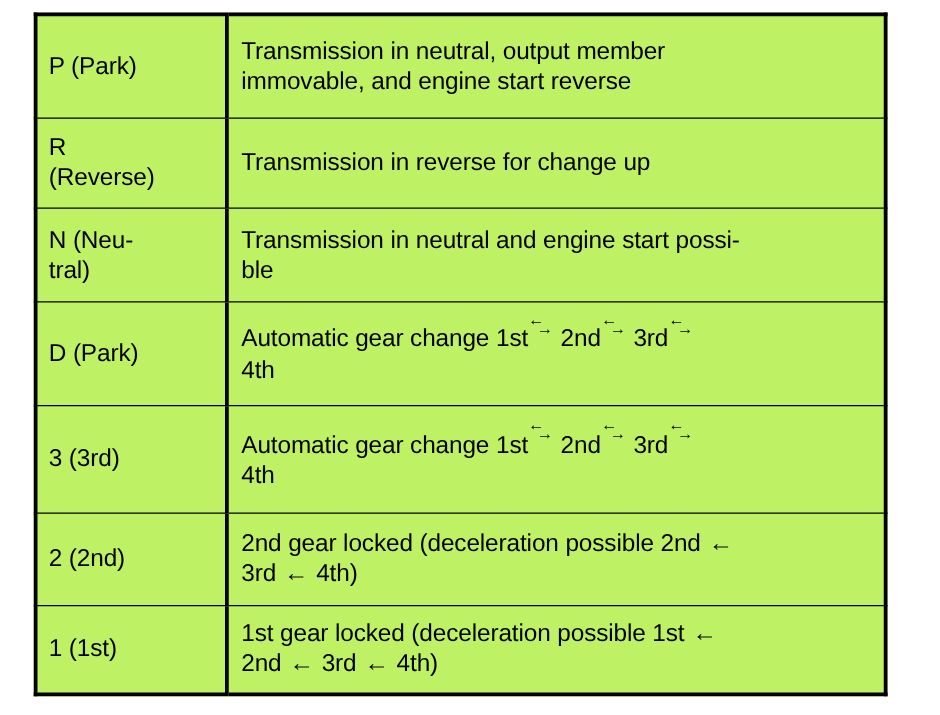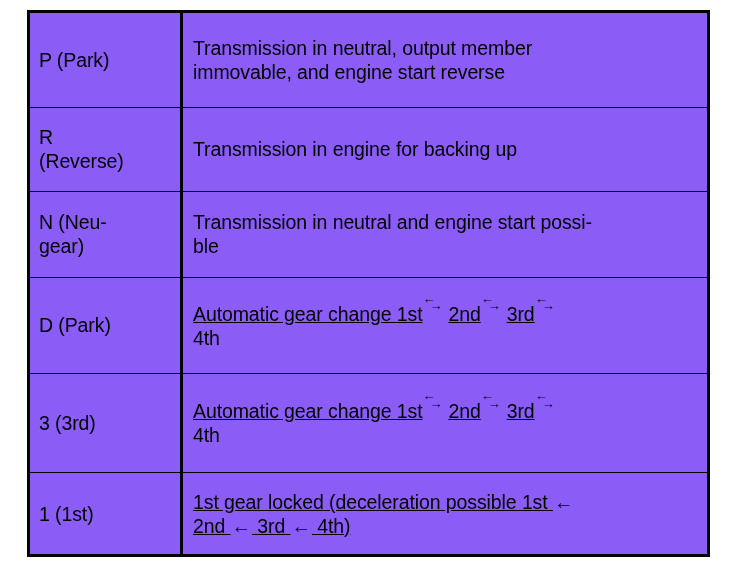--- a/index.html
+++ b/index.html
@@ -26,21 +26,21 @@
   #gear-table {
     position: absolute;
     left: 27px;
     top: 10px;
     width: 683px;
     height: 547px;
     box-sizing: border-box;
     border: 3px solid #000000;
     border-collapse: collapse;
     table-layout: fixed;
-    background: #8b5cf6;
+    background: #bef264;
   }
 
   #gear-table td {
     border: 1px solid #000000;
     padding: 0 6px;
     vertical-align: middle;
     font-size: 19.5px;
     line-height: 1.24;
     letter-spacing: -0.1px;
   }
@@ -82,21 +82,21 @@
     font-size: 13px;
     line-height: 1;
   }
 
   .arrow-single {
     display: inline-block;
     font-size: 19.5px;
     padding: 0 1px;
   }
 
-  .nowrap { white-space: nowrap; text-decoration: underline; }
+  .nowrap { white-space: nowrap; }
 </style>
 </head>
 <body>
 
 <div id="page">
 
   <table id="gear-table">
     <tbody>
 
       <tr style="height:73px;">
@@ -108,28 +108,28 @@
           <span>immovable, and engine start reverse</span>
         </td>
       </tr>
 
       <tr style="height:64px;">
         <td class="col-pos">
           <span>R</span><br>
           <span>(Reverse)</span>
         </td>
         <td class="col-desc">
-          <span>Transmission in engine for backing up</span>
+          <span>Transmission in reverse for change up</span>
         </td>
       </tr>
 
       <tr style="height:66px;">
         <td class="col-pos">
           <span>N (Neu-</span><br>
-          <span>gear)</span>
+          <span>tral)</span>
         </td>
         <td class="col-desc">
           <span>Transmission in neutral and engine start possi-</span><br>
           <span>ble</span>
         </td>
       </tr>
 
       <tr style="height:73px;">
         <td class="col-pos">
           <span>D (Park)</span>
@@ -147,20 +147,36 @@
           <span>3 (3rd)</span>
         </td>
         <td class="col-desc">
           <span class="nowrap">
             <span>Automatic gear change 1st</span><span class="arrow-bi"><span class="a-top">←</span><span class="a-bot">→</span></span><span>2nd</span><span class="arrow-bi"><span class="a-top">←</span><span class="a-bot">→</span></span><span>3rd</span><span class="arrow-bi"><span class="a-top">←</span><span class="a-bot">→</span></span>
           </span><br>
           <span>4th</span>
         </td>
       </tr>
 
+      <tr style="height:65px;">
+        <td class="col-pos">
+          <span>2 (2nd)</span>
+        </td>
+        <td class="col-desc">
+          <span class="nowrap">
+            <span>2nd gear locked (deceleration possible 2nd</span>
+            <span class="arrow-single">←</span>
+          </span><br>
+          <span class="nowrap">
+            <span>3rd</span>
+            <span class="arrow-single">←</span>
+            <span>4th)</span>
+          </span>
+        </td>
+      </tr>
 
       <tr style="height:63px;margin-top:24px;">
         <td class="col-pos">
           <span>1 (1st)</span>
         </td>
         <td class="col-desc">
           <span class="nowrap">
             <span>1st gear locked (deceleration possible 1st</span>
             <span class="arrow-single">←</span>
           </span><br>

